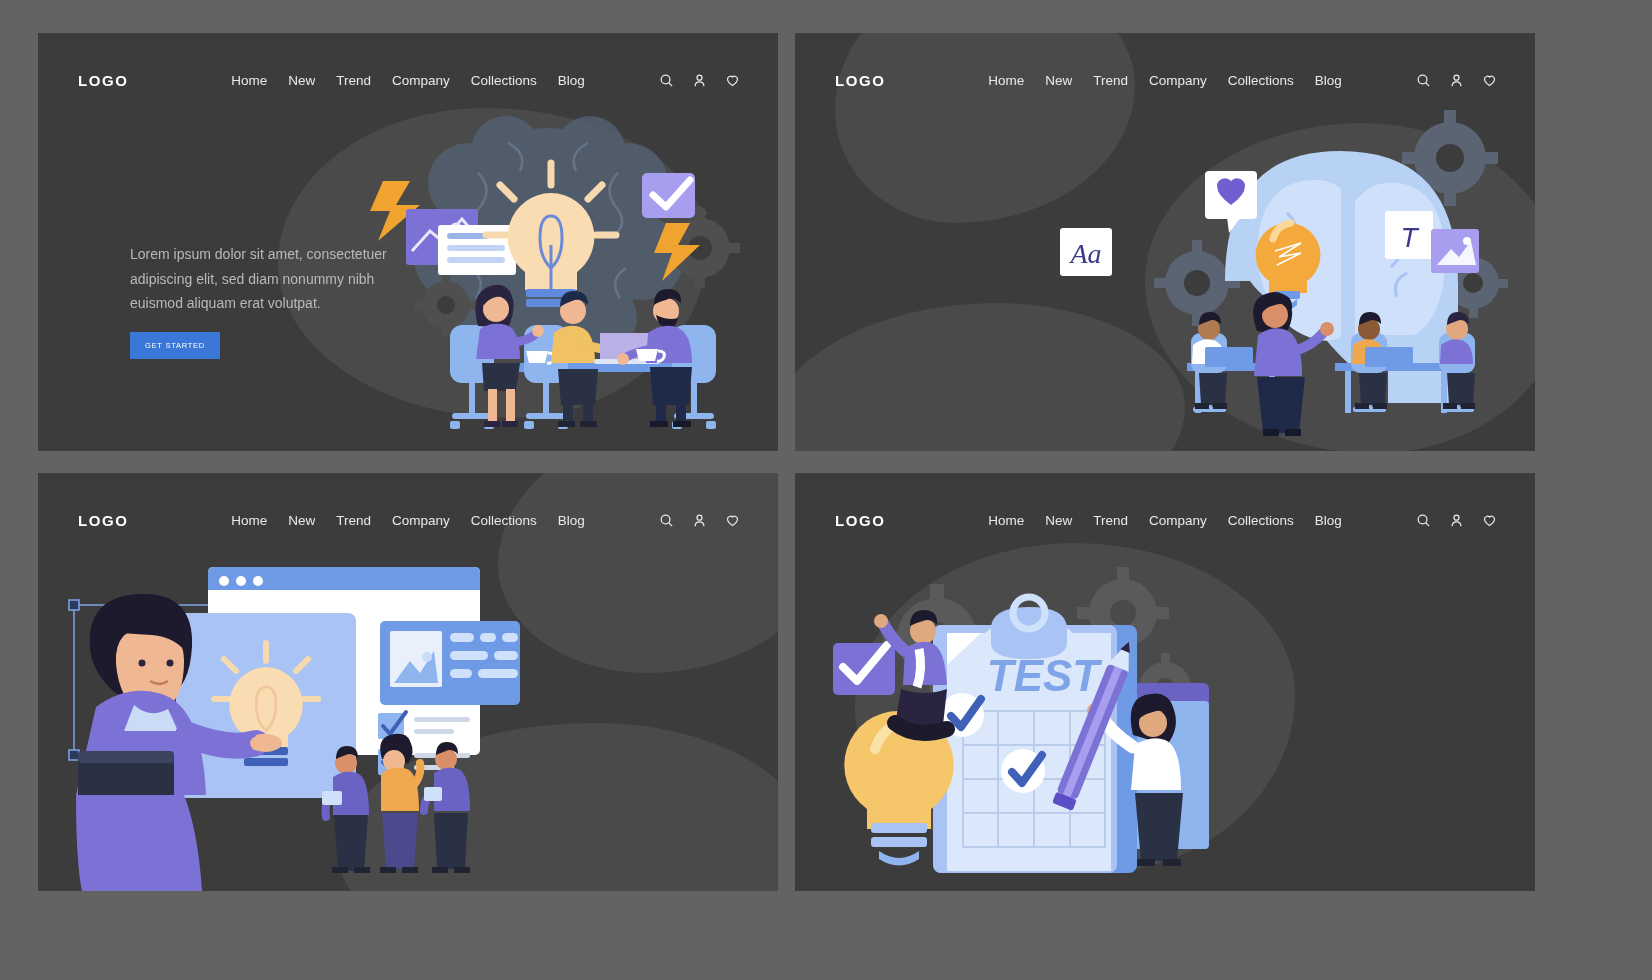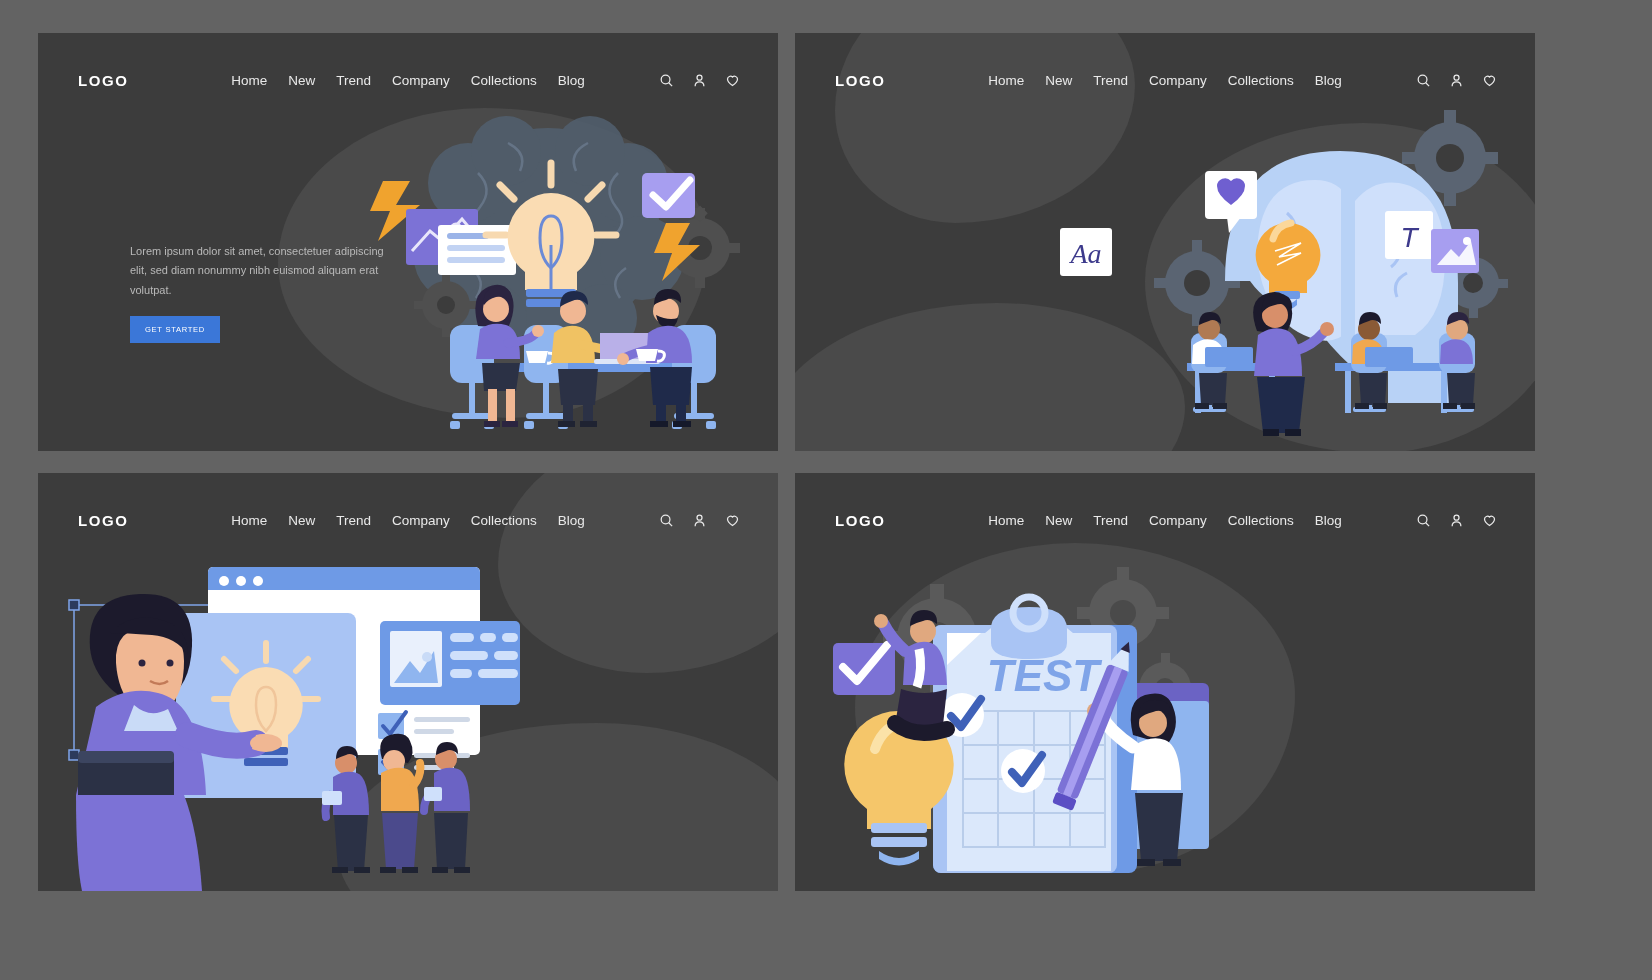--- a/index.html
+++ b/index.html
@@ -55,21 +55,21 @@
   }
   .nav-icons svg { display: block; }
 
   
   .hero { position: absolute; z-index: 30; }
   .hero h1 {
     color: #ffffff; font-weight: normal;
     font-size: 33px; line-height: 1.25; letter-spacing: 0.4px;
   }
   .hero p {
-    color: #b9b9b9; font-size: 11px; line-height: 1.75;
+    color: #b9b9b9; font-size: 14px; line-height: 1.75;
     margin-top: 13px;
   }
   .btn {
     display: inline-block; margin-top: 16px;
     color: #ffffff; font-size: 7.6px; letter-spacing: 0.7px;
     padding: 9px 15px; border: none; cursor: pointer;
     text-align: center; min-width: 88px;
   }
   .btn-blue   { background: #3b77d8; }
 

